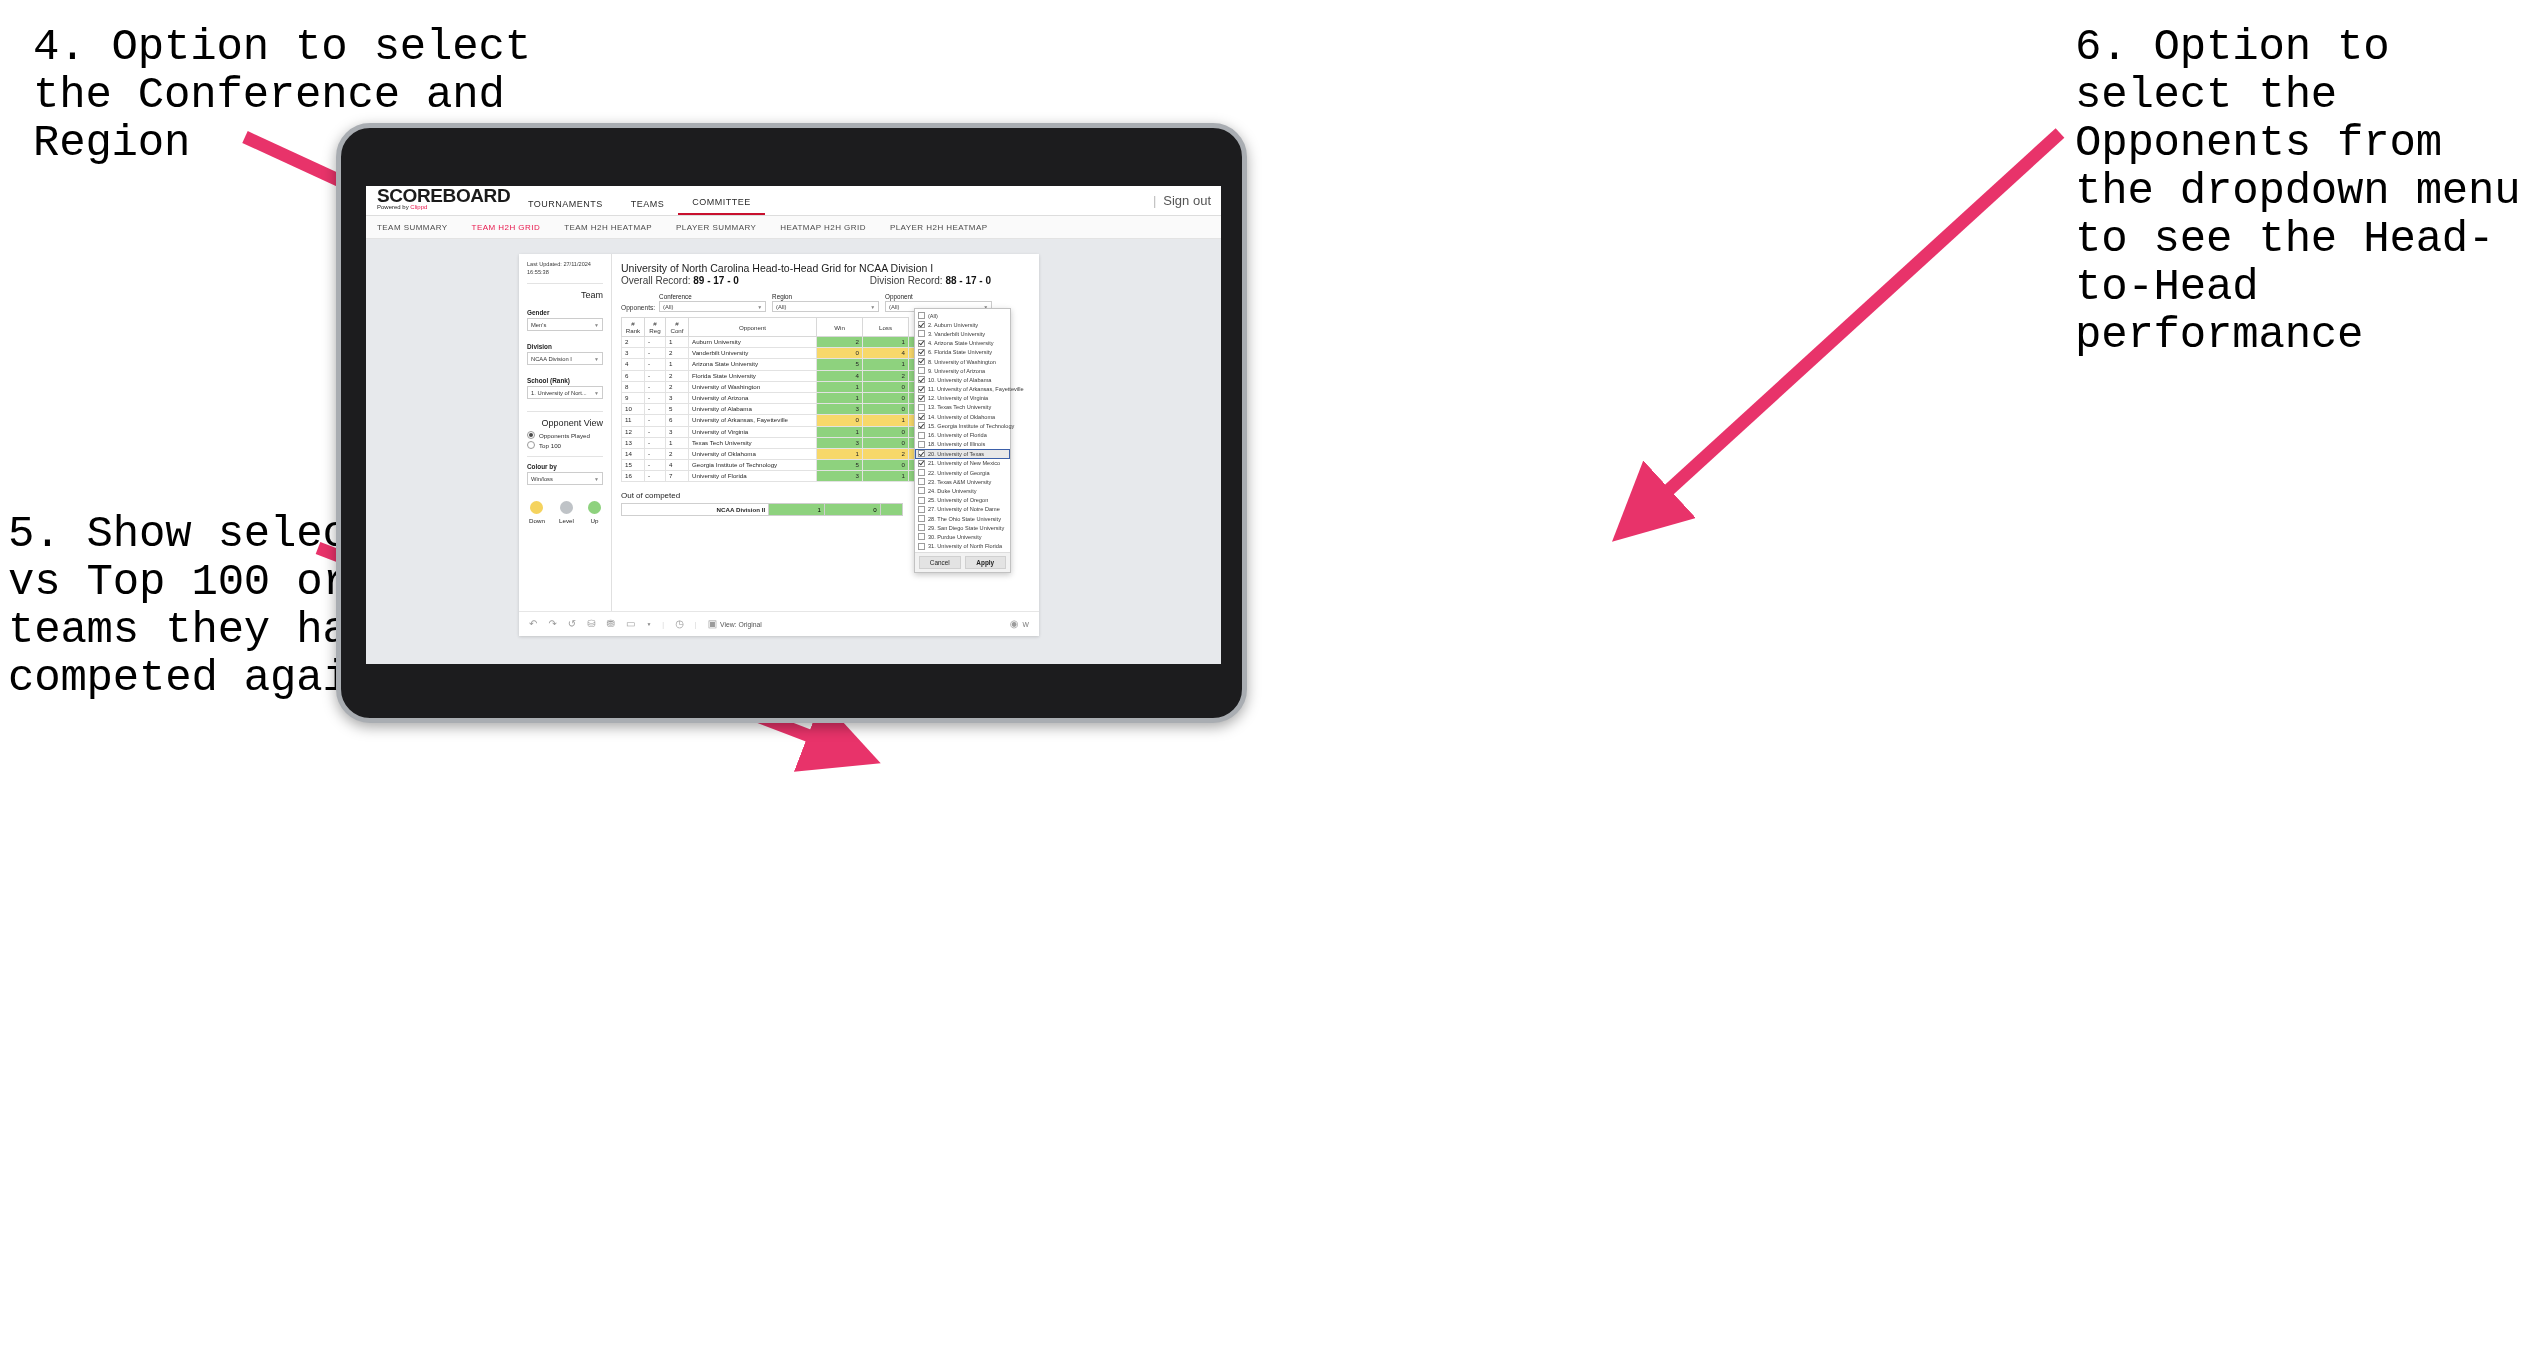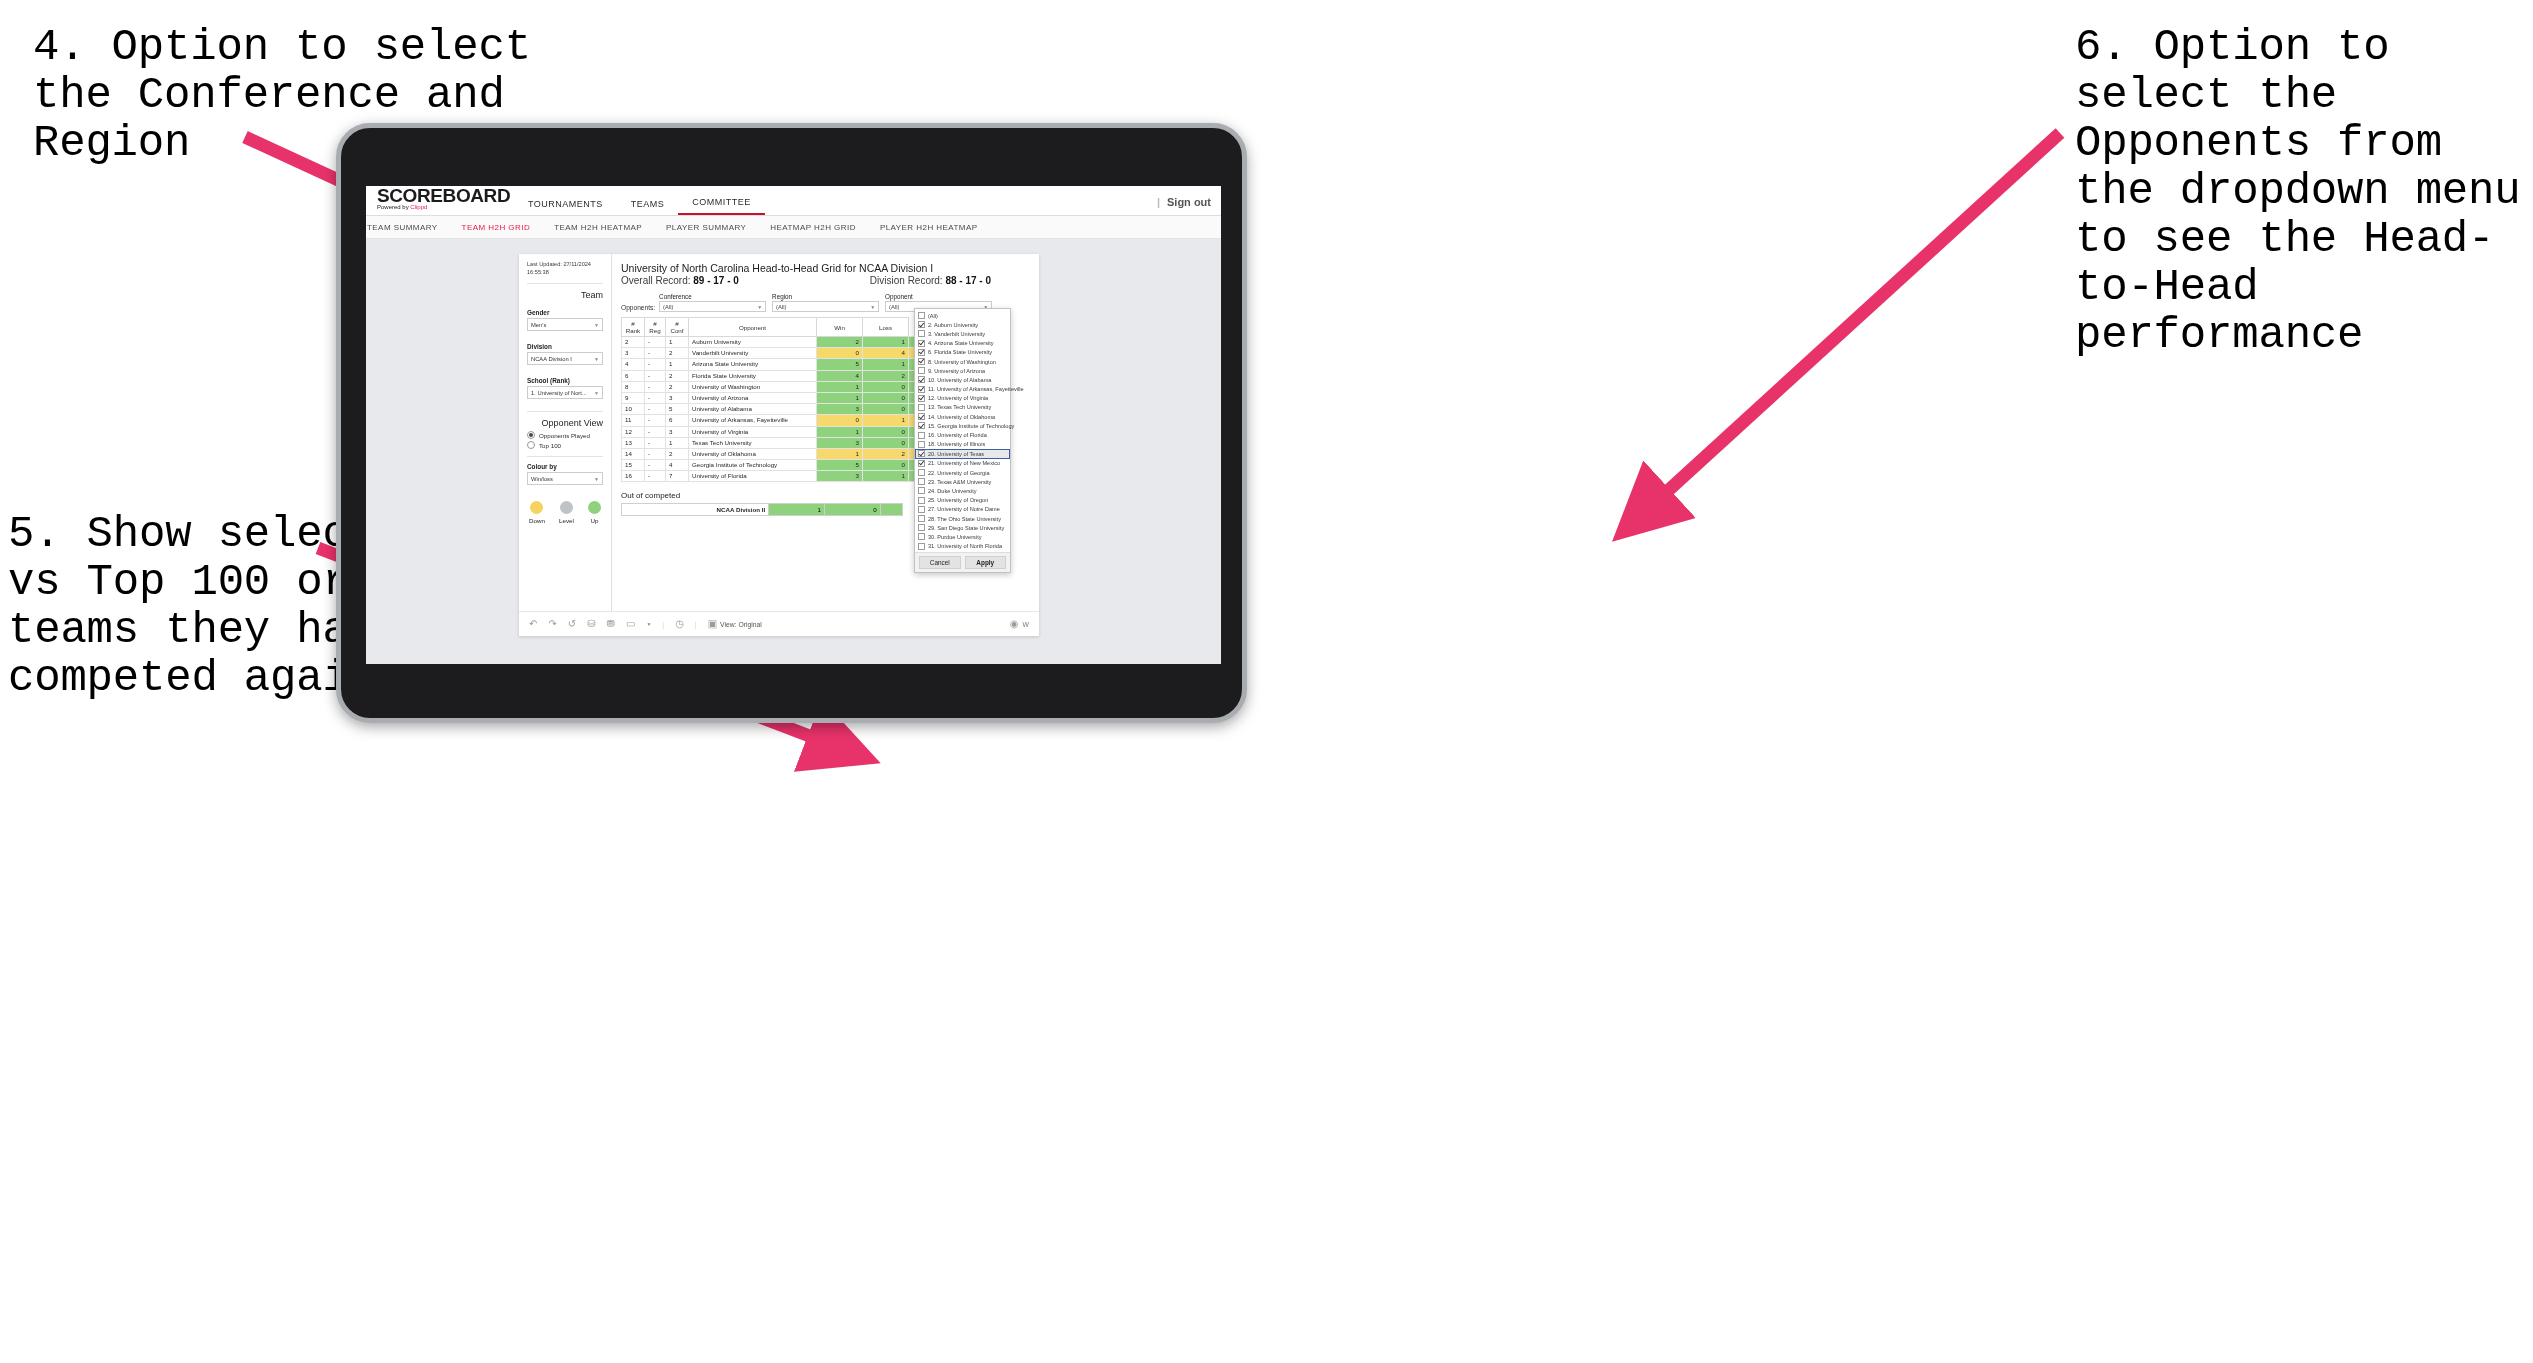--- a/index.html
+++ b/index.html
@@ -25,25 +25,25 @@
   
   .appnav{height:29px;background:#fff;display:flex;align-items:flex-end;
           border-bottom:1px solid #ddd;position:relative;}
   .logo{position:absolute;left:11px;top:2px;}
   .logo .l1{font-size:19px;font-weight:700;color:#1b1b1b;letter-spacing:-0.4px;line-height:15px;}
   .logo .l2{font-size:6px;color:#1b1b1b;line-height:8px;}
   .logo .l2 em{font-style:normal;color:#e8174c;}
   .navitems{display:flex;margin-left:148px;align-items:flex-end;}
   .navitem{font-size:9px;color:#2b2b2b;letter-spacing:.5px;padding:0 14px 6px 14px;}
   .navitem.active{border-bottom:2px solid #c8102e;}
-  .navright{position:absolute;right:10px;bottom:7px;font-size:11px;color:#555;font-weight:bold;}
+  .navright{position:absolute;right:10px;bottom:7px;font-size:13px;color:#555;}
   .navright .sep{color:#bbb;margin-right:7px;}
 
   .subnav{height:22px;background:#fafafa;border-bottom:1px solid #e3e3e3;
-          display:flex;align-items:center;padding-left:1px;}
+          display:flex;align-items:center;padding-left:11px;}
   .subitem{font-size:8px;color:#4a4a4a;letter-spacing:.45px;margin-right:24px;}
   .subitem.active{color:#e8174c;}
 
   .workspace{background:#e7e9ec;height:427px;position:relative;}
   .vizcard{position:absolute;left:153px;top:15px;width:520px;height:382px;background:#fff;
            box-shadow:0 1px 3px rgba(0,0,0,.16);}
   .vizbody{display:flex;height:357px;}
 
   
   .side{width:93px;border-right:1px solid #e0e0e0;padding:6px 8px 0 8px;box-sizing:border-box;}

